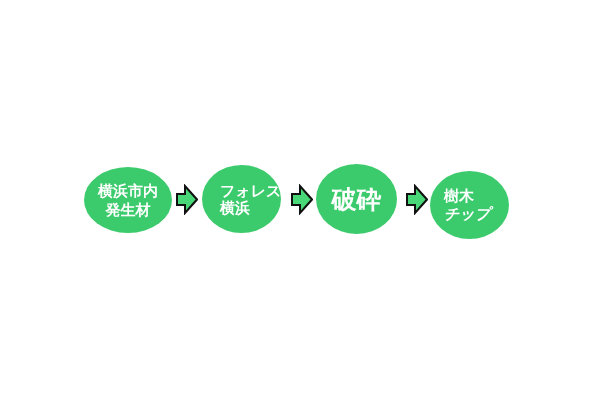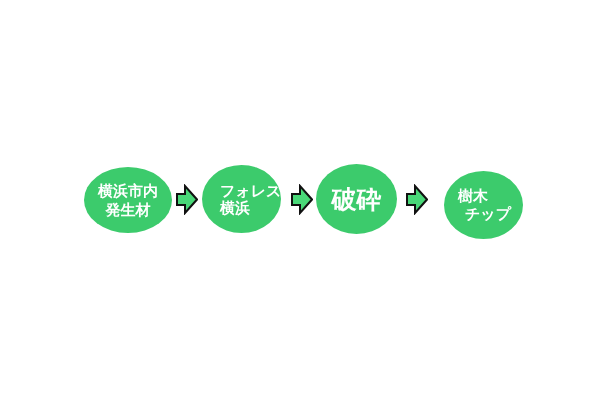--- a/index.html
+++ b/index.html
@@ -36,23 +36,23 @@
   
   .n1{left:84px;top:167px;width:88px;height:66px;
       align-items:center;font-size:15px;line-height:19px;text-align:center;}
   
   .n2{left:202px;top:165px;width:79px;height:68px;
       align-items:flex-start;padding-left:18px;font-size:15px;line-height:17px;}
   
   .n3{left:316px;top:164px;width:81px;height:70px;
       align-items:center;font-size:25px;line-height:22px;text-align:center;}
   
-  .n4{left:444px;top:171px;width:79px;height:68px;
+  .n4{left:430px;top:171px;width:79px;height:68px;
       align-items:flex-start;padding-left:14px;font-size:15px;line-height:18px;}
-  .n4 .line2{margin-left:7px;}
+  .n4 .line2{font-style:italic;}
   .arrow{
     position:absolute;
     width:22px;height:31px;
   }
   .arrow svg{display:block;width:100%;height:100%;}
   .arrow svg path{
     fill:var(--arrow-fill);
     stroke:var(--arrow-outline);
     stroke-width:2;
     stroke-linejoin:miter;

